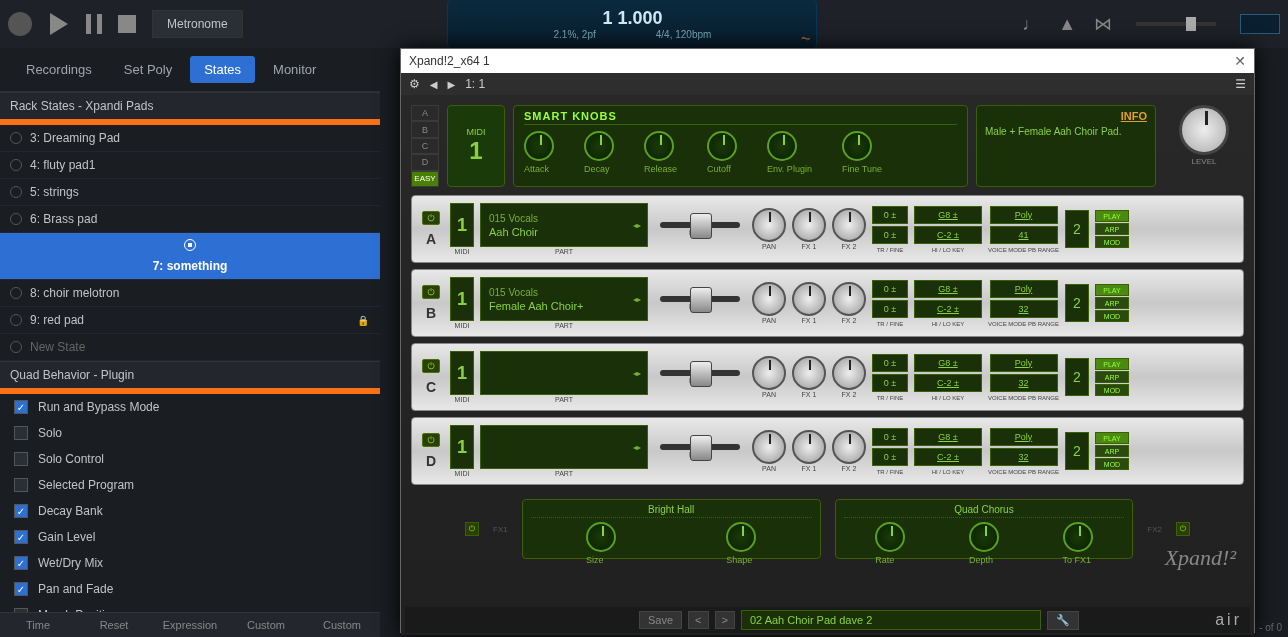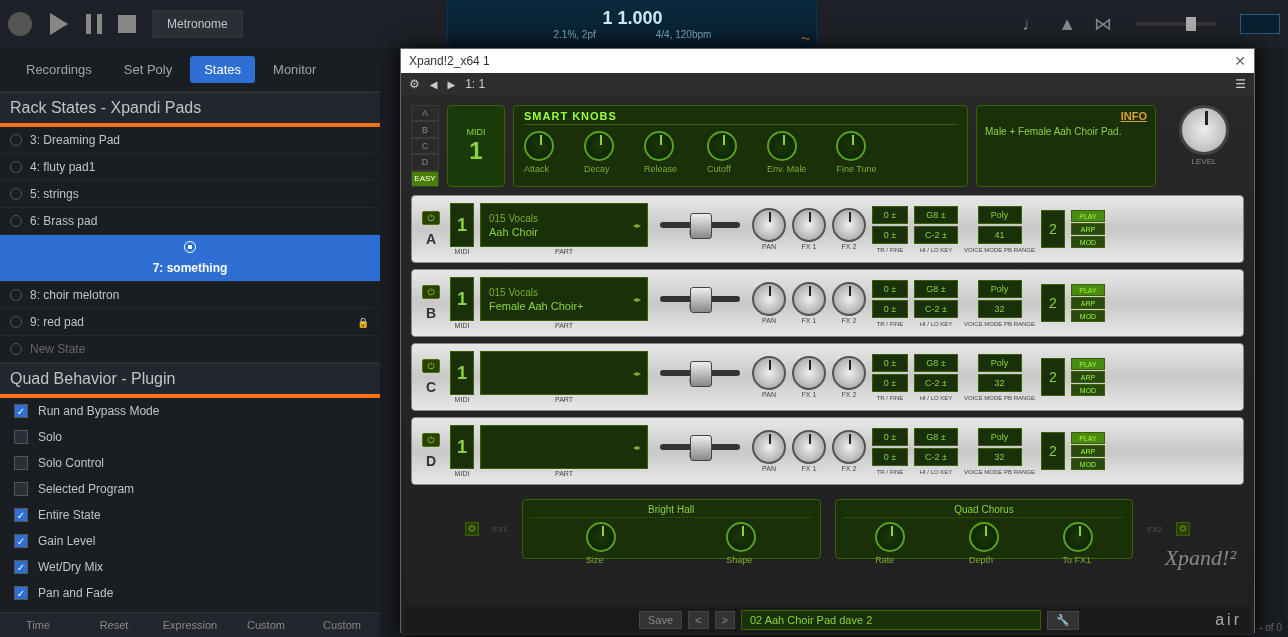--- a/index.html
+++ b/index.html
@@ -19,21 +19,21 @@
 .main-top .meters { display:flex; gap:18px; align-items:center; }
 .main-top .meters .glyph { font-size:18px; color:#888; }
 .main-top .slider-h { width:80px; height:4px; background:#333; position:relative; margin:0 6px; }
 .main-top .slider-h::after { content:""; position:absolute; width:10px; height:14px; background:#aaa; top:-5px; left:50px; }
 
 
 .left-panel { position:absolute; left:0; top:48px; width:380px; bottom:0; background:#1a1d22; }
 .tabs-row { display:flex; gap:4px; padding:8px 12px; border-bottom:1px solid #2a2e35; }
 .tabs-row .tab { padding:6px 14px; color:#a0a4ac; font-size:13px; cursor:pointer; }
 .tabs-row .tab.active { background:#2e6fd4; color:#fff; border-radius:3px; font-weight:500; }
-.section-hdr { background:#23262c; padding:6px 10px; font-size:16px; border-top:1px solid #333; border-bottom:4px solid #f97316; }
+.section-hdr { background:#23262c; padding:6px 10px; font-size:12px; border-top:1px solid #333; border-bottom:6px solid #f97316; }
 .state-list { }
 .state-item { display:flex; align-items:center; padding:6px 10px; gap:8px; cursor:pointer; border-bottom:1px solid #23262c; }
 .state-item .radio { width:12px; height:12px; border:1px solid #555; border-radius:50%; }
 .state-item.selected { background:#2e6fd4; color:#fff; font-weight:600;flex-direction:column; }
 .state-item.selected .radio { border-color:#fff; background:radial-gradient(#fff 30%, transparent 35%); }
 .state-item .lock { margin-left:auto; font-size:10px; color:#666; }
 .state-item.new { color:#666; }
 .behavior-list .beh-item { display:flex; align-items:center; gap:10px; padding:6px 14px; }
 .beh-item .cb { width:14px; height:14px; border:1px solid #555; background:#2a2e35; display:flex; align-items:center; justify-content:center; font-size:10px; }
 .beh-item .cb.checked { background:#2e6fd4; color:#fff; }
@@ -86,21 +86,21 @@
 .part-row .patch .ar { position:absolute; right:6px; color:#7ab030; font-size:8px; }
 .part-row .fader { width:92px; display:flex; flex-direction:column; align-items:center; }
 .part-row .fader .track { width:80px; height:6px; background:#333; position:relative; border-radius:3px; }
 .part-row .fader .track::after { content:""; position:absolute; width:20px; height:24px; background:linear-gradient(#eee,#888); border:1px solid #444; border-radius:3px; top:-9px; left:30px; }
 .part-row .knb { display:flex; flex-direction:column; align-items:center; }
 .part-row .knb .k { width:34px; height:34px; border-radius:50%; background:radial-gradient(#eee,#999); border:2px solid #555; position:relative; }
 .part-row .knb .k::after { content:""; position:absolute; width:2px; height:10px; background:#222; left:15px; top:2px; }
 .part-row .sub { font-size:7px; color:#444; margin-top:1px; text-align:center; }
 .part-row .rgrid { display:flex; align-items:center; gap:2px; }
 .part-row .cell { width:36px; height:18px; background:#1a3008; border:1px solid #3a6000; color:#8ad040; font-size:9px; display:flex; align-items:center; justify-content:center; }
-.part-row .cell.w { width:44px; }
+.part-row .cell.w { width:68px;text-decoration:underline; }
 .part-row .rcol { display:flex; flex-direction:column; gap:2px; align-items:center; }
 .part-row .rcol .sub { font-size:6px; }
 .part-row .big2 { width:24px; height:38px; background:#1a3008; border:1px solid #3a6000; color:#8ad040; display:flex; align-items:center; justify-content:center; font-size:14px; }
 .part-row .pam { display:flex; flex-direction:column; gap:1px; }
 .part-row .pam div { width:34px; height:12px; background:#2a4a10; border:1px solid #3a6000; color:#9aff3a; font-size:7px; display:flex; align-items:center; justify-content:center; }
 .part-row .pam div.play { background:#4a8a10; }
 
 
 .fx-row { display:flex; gap:14px; padding:4px 60px; align-items:center; height:72px; }
 .fx-box { flex:1; background:#1a3008; border:1px solid #3a6000; border-radius:4px; height:60px; padding:4px 8px; display:flex; flex-direction:column; }
@@ -211,21 +211,21 @@
       <div class="beh-item">
         <span class="cb"></span>
         <span>Solo Control</span>
       </div>
       <div class="beh-item">
         <span class="cb"></span>
         <span>Selected Program</span>
       </div>
       <div class="beh-item">
         <span class="cb checked">✓</span>
-        <span>Entire State</span>
+        <span>Decay Bank</span>
       </div>
       <div class="beh-item">
         <span class="cb checked">✓</span>
         <span>Gain Level</span>
       </div>
       <div class="beh-item">
         <span class="cb checked">✓</span>
         <span>Wet/Dry Mix</span>
       </div>
       <div class="beh-item">
@@ -288,21 +288,21 @@
             <div class="mini-knob">
               <div class="k"></div>
               <span>Release</span>
             </div>
             <div class="mini-knob">
               <div class="k"></div>
               <span>Cutoff</span>
             </div>
             <div class="mini-knob">
               <div class="k"></div>
-              <span>Env. Male</span>
+              <span>Env. Plugin</span>
             </div>
             <div class="mini-knob">
               <div class="k"></div>
               <span>Fine Tune</span>
             </div>
           </div>
       </div>
       <div class="info-panel">
         <div class="title">INFO</div>
         <div class="txt">Male + Female Aah Choir Pad.</div>

